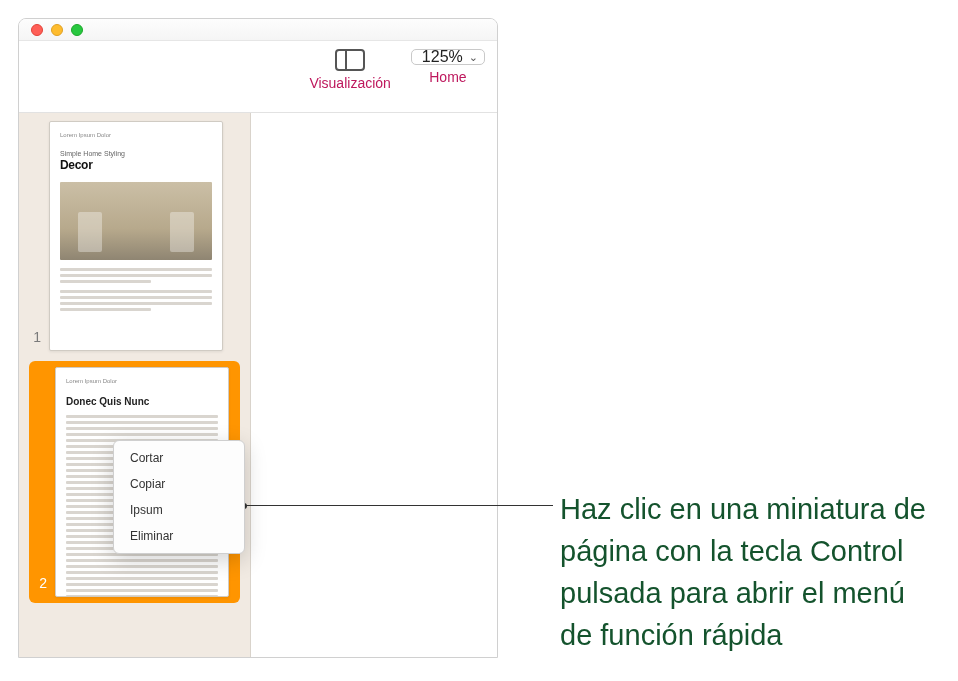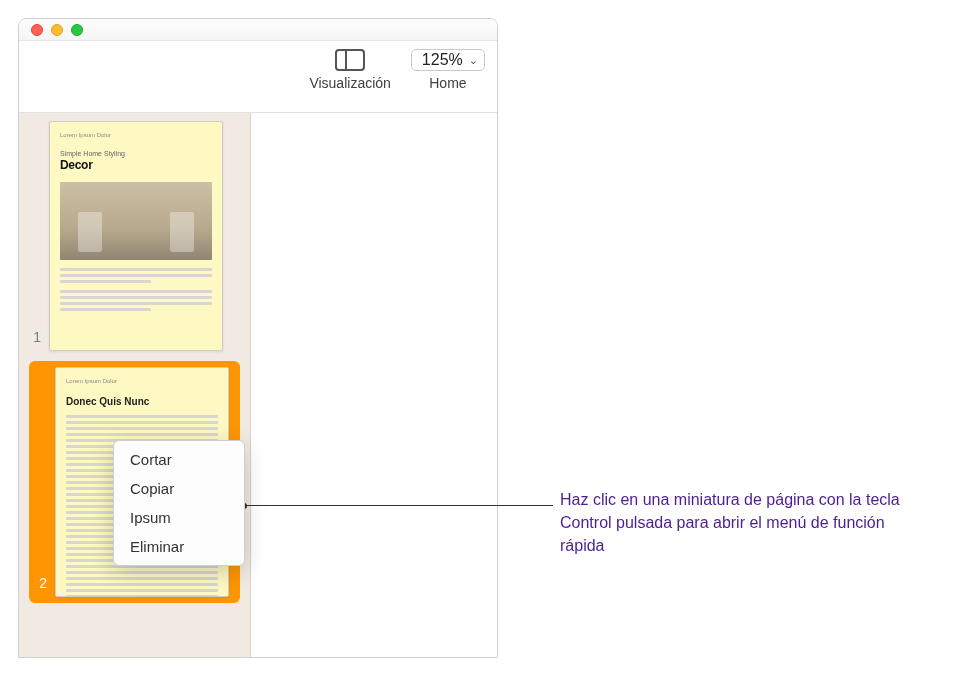--- a/index.html
+++ b/index.html
@@ -54,39 +54,39 @@
     }
     .tool-icon-sidebar {
       width: 30px; height: 22px;
       border: 2px solid #555; border-radius: 4px; position: relative;
       background: #fff;
     }
     .tool-icon-sidebar::before {
       content: ""; position: absolute; left: 8px; top: 0; bottom: 0;
       width: 2px; background: #555;
     }
-    .tool-label { font-size: 14px; color: #404040; }
+    .tool-label { font-size: 14px; color: #be185d; }
 
     .zoom-combo {
       display: inline-flex; align-items: center;
       border: 1px solid #c9c9c9; border-radius: 5px;
       padding: 2px 6px 2px 10px; font-size: 16px; color: #222;
-      background: #fff; height: 22px;
+      background: #fff; height: 16px;
     }
     .zoom-chevron { margin-left: 6px; font-size: 11px; color: #555; }
 
     .content-row { display: flex; height: calc(100% - 94px); }
     .sidebar {
       width: 232px; background: #f1eae2; border-right: 1px solid #d9d3cb;
       padding: 8px 10px;
     }
     .thumb-wrap { display: flex; align-items: flex-end; gap: 8px; margin-bottom: 10px; }
     .thumb-num { font-size: 14px; color: #7a7a7a; width: 12px; text-align: right; margin-bottom: 6px; }
     .thumb {
-      width: 174px; height: 230px; background: #fef9c3; border-radius: 2px;
+      width: 174px; height: 230px; background: #ffffff; border-radius: 2px;
       border: 1px solid #d0cbc3; box-shadow: 0 1px 3px rgba(0,0,0,0.08);
       padding: 10px; font-size: 6px; color: #555; overflow: hidden;
     }
     .thumb-wrap.selected { background: #ff9500; border-radius: 6px; padding: 6px; }
     .thumb-wrap.selected .thumb-num { color: #fff; }
     .thumb .t-kicker { font-size: 6px; color: #888; }
     .thumb .t-sub { font-size: 7px; color: #666; margin-top: 12px; }
     .thumb .t-title { font-size: 12px; font-weight: 800; color: #111; margin-top: 1px; letter-spacing: -0.3px; }
     .thumb .t-img {
       height: 78px; margin-top: 10px;
@@ -112,28 +112,28 @@
       left: 113px; top: 440px;
       width: 132px;
       background: #fdfdfd;
       border: 1px solid #cfcfcf;
       border-radius: 6px;
       box-shadow: 0 6px 22px rgba(0,0,0,0.18);
       padding: 4px 0;
       z-index: 50;
     }
     .context-menu .mi {
-      font-size: 15px; color: #333; padding: 6px 16px;
+      font-size: 12px; color: #333; padding: 6px 16px;
     }
 
     .callout {
       position: absolute;
       left: 560px; top: 488px;
       width: 370px;
-      font-size: 16px; line-height: 1.45; color: #4c1d95;
+      font-size: 29px; line-height: 1.45; color: #14532d;
     }
     .lead-line {
       position: absolute; left: 244px; top: 505px; width: 309px; height: 1px;
       background: #333;
     }
     .lead-line::before {
       content: ""; position: absolute; left: -3px; top: -2.5px; width: 6px; height: 6px;
       background: #333; border-radius: 50%;
     }
   </style>

